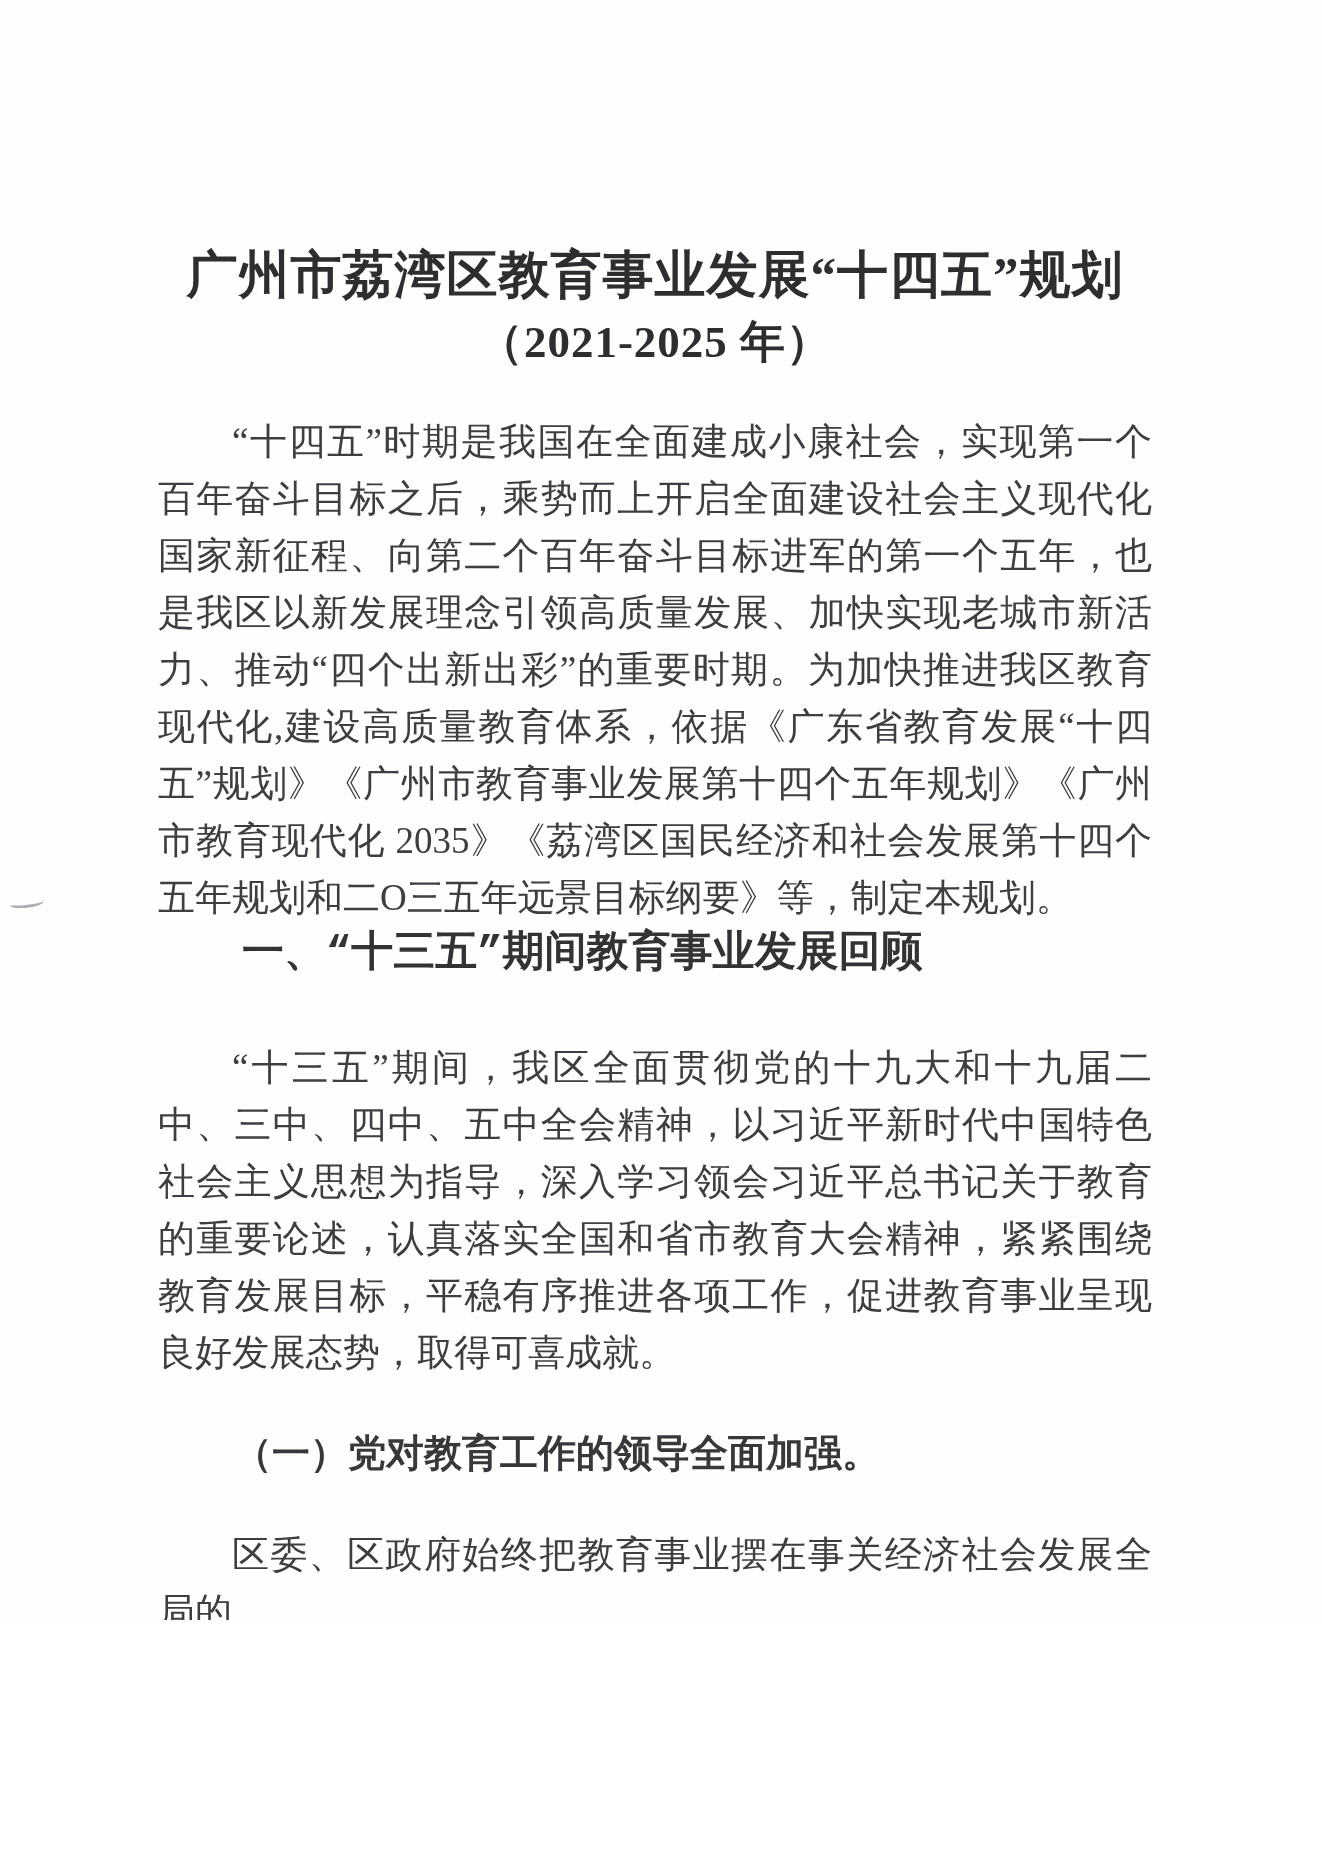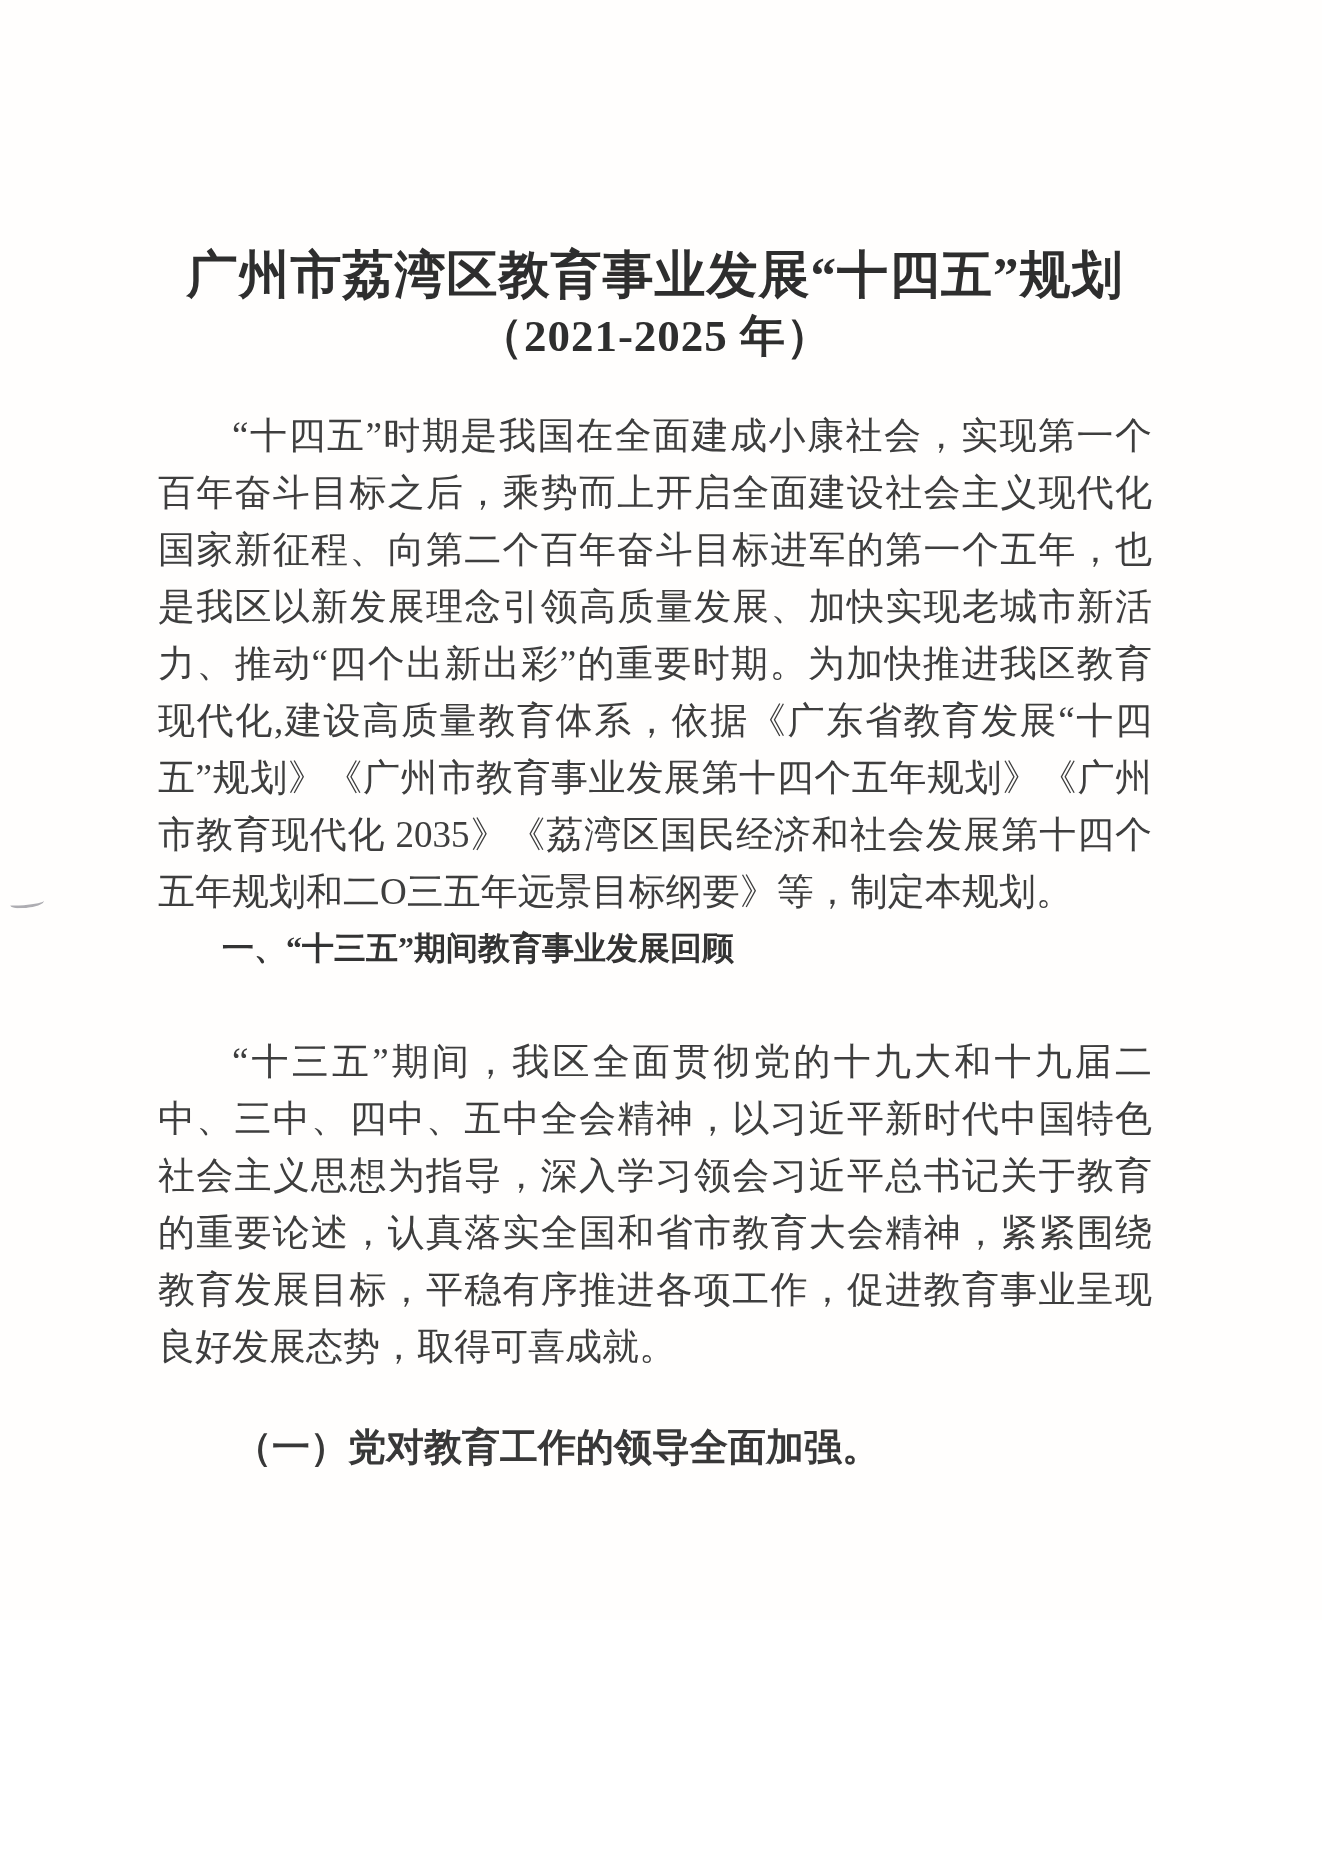--- a/index.html
+++ b/index.html
@@ -25,21 +25,21 @@
     margin-top: 242px;
     text-align: center;
     font-weight: bold;
     font-size: 51px;
     line-height: 1.32;
     color: #2e2e2e;
     letter-spacing: 1px;
   }
 
   .doc-subtitle {
-    margin-top: 0;
+    margin-top: 6px;
     text-align: center;
     font-weight: bold;
     font-size: 45px;
     line-height: 1.2;
     color: #2e2e2e;
     letter-spacing: 1px;
   }
 
   .body-text {
     font-size: 37px;
@@ -47,23 +47,23 @@
     text-align: justify;
     color: #3e3e3e;
     margin-top: 44px;
   }
 
   .para { text-indent: 2em; }
 
   .intro { }
 
   .section-heading {
-    font-family: Liberation Serif, serif;
+    font-family: Liberation Mono, monospace;
     font-weight: bold;
-    font-size: 32px;
+    font-size: 42px;
     line-height: 57px;
     text-indent: 2em;
     color: #333333;
     margin-bottom: 56px;
     text-align: left;
   }
 
   .subsection-heading {
     font-weight: bold;
     font-size: 38px;
@@ -105,20 +105,21 @@
     <div class="doc-subtitle">（2021-2025 年）</div>
 
     <p class="body-text para intro">“十四五”时期是我国在全面建成小康社会，实现第一个百年奋斗目标之后，乘势而上开启全面建设社会主义现代化国家新征程、向第二个百年奋斗目标进军的第一个五年，也是我区以新发展理念引领高质量发展、加快实现老城市新活力、推动“四个出新出彩”的重要时期。为加快推进我区教育现代化,建设高质量教育体系，依据《广东省教育发展“十四五”规划》《广州市教育事业发展第十四个五年规划》《广州市教育现代化 2035》《荔湾区国民经济和社会发展第十四个五年规划和二O三五年远景目标纲要》等，制定本规划。</p>
 
     <div class="section-heading">一、“十三五”期间教育事业发展回顾</div>
 
     <p class="body-text para">“十三五”期间，我区全面贯彻党的十九大和十九届二中、三中、四中、五中全会精神，以习近平新时代中国特色社会主义思想为指导，深入学习领会习近平总书记关于教育的重要论述，认真落实全国和省市教育大会精神，紧紧围绕教育发展目标，平稳有序推进各项工作，促进教育事业呈现良好发展态势，取得可喜成就。</p>
 
     <div class="body-text subsection-heading">（一）党对教育工作的领导全面加强。</div>
 
+    <p class="body-text para">区委、区政府始终把教育事业摆在事关经济社会发展全局的</p>
 
   </div>
 
   <div class="scan-artifact"></div>
 
   <div class="page-number">— 6 —</div>
 
 </div>
 
 </body></html>

